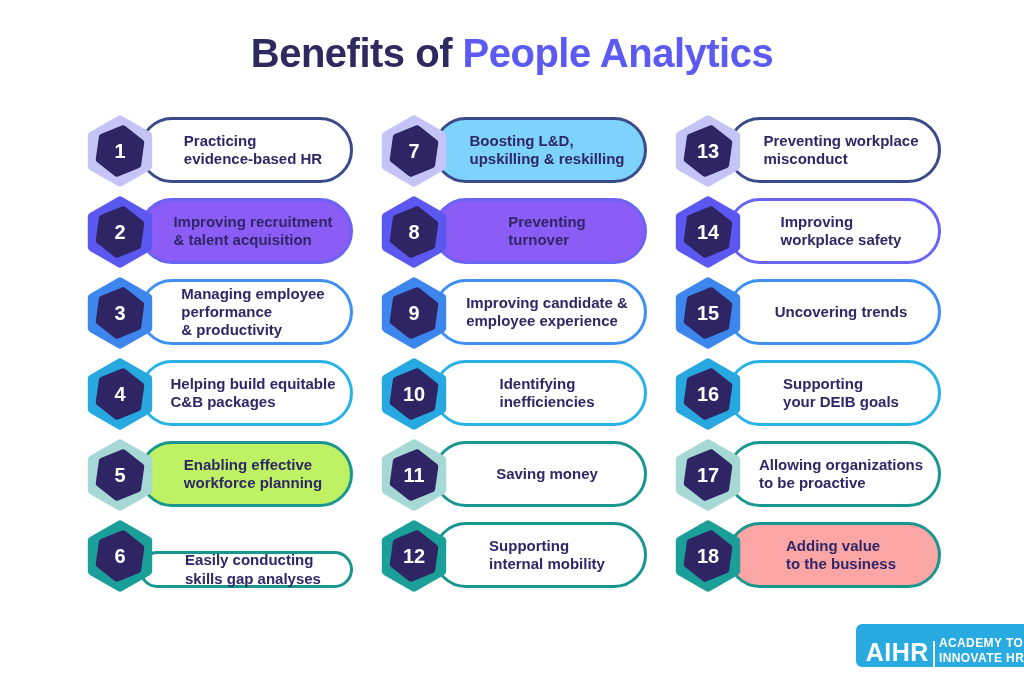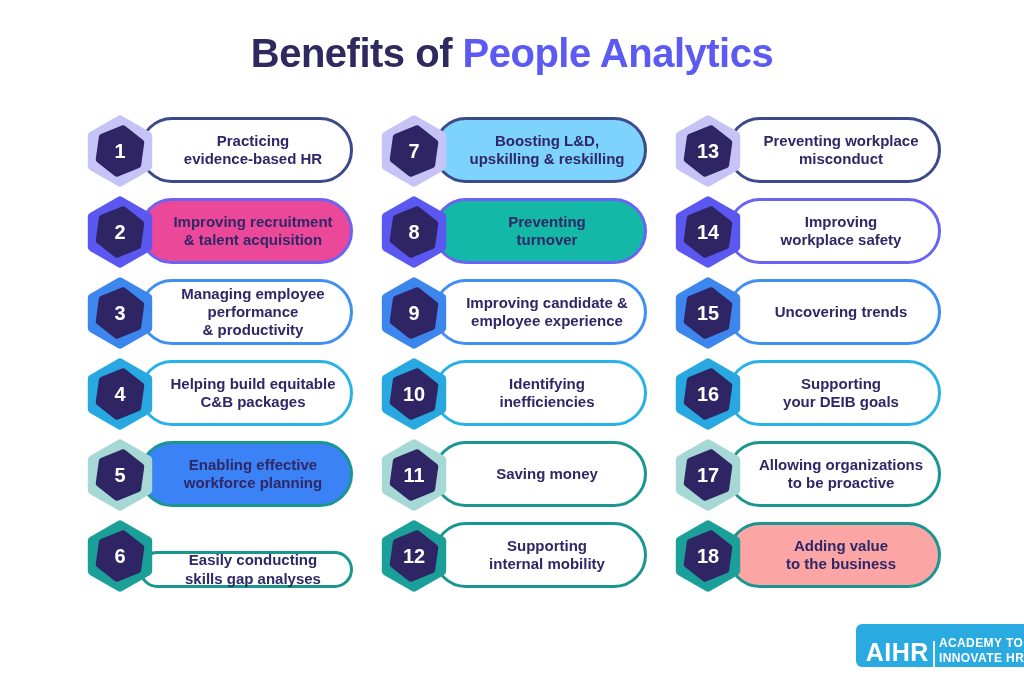--- a/index.html
+++ b/index.html
@@ -37,21 +37,20 @@
   .pill{
     position:absolute;
     left:57px;right:1px;top:7px;bottom:7px;
     background:#ffffff;
     border:3px solid #888;
     border-radius:33px;
     display:flex;align-items:center;justify-content:center;
     z-index:1;
   }
   .pill-text{
-    text-align:center;
     font-size:15px;
     font-weight:700;
     line-height:1.22;
     color:var(--pill-text);
     padding:0 14px 0 28px;
   }
   .hex{position:absolute;left:0;top:1px;z-index:2;}
   .hex-num{
     font-family:"Liberation Sans","DejaVu Sans",sans-serif;
     font-weight:700;
@@ -88,21 +87,21 @@
         </div>
     </div>
     <svg class="hex" width="76" height="80" viewBox="0 0 80 84">
       <polygon class="hex-outer" points="40,9 69.4,26 69.4,58 40,75 10.6,58 10.6,26" stroke-width="9" stroke-linejoin="round" fill="#c6c4f7" stroke="#c6c4f7"></polygon>
       <polygon class="hex-inner" points="40,18.2 60.6,30.1 60.6,53.9 40,65.8 19.4,53.9 19.4,30.1" stroke-width="7" stroke-linejoin="round" transform="rotate(8 40 42)" fill="#2f2564" stroke="#2f2564"></polygon>
       <text class="hex-num" x="40" y="49.5" text-anchor="middle" font-size="21" fill="#ffffff">1</text>
     </svg>
   </div>
 
   <div class="item">
-    <div class="pill" style="border-color: rgb(106, 99, 243); background: #ec4899;">
+    <div class="pill" style="border-color: rgb(106, 99, 243); background: #8b5cf6;">
       <div class="pill-text">
           <div>Improving recruitment</div>
           <div>&amp; talent acquisition</div>
         </div>
     </div>
     <svg class="hex" width="76" height="80" viewBox="0 0 80 84">
       <polygon class="hex-outer" points="40,9 69.4,26 69.4,58 40,75 10.6,58 10.6,26" stroke-width="9" stroke-linejoin="round" fill="#5a58f1" stroke="#5a58f1"></polygon>
       <polygon class="hex-inner" points="40,18.2 60.6,30.1 60.6,53.9 40,65.8 19.4,53.9 19.4,30.1" stroke-width="7" stroke-linejoin="round" transform="rotate(8 40 42)" fill="#2f2564" stroke="#2f2564"></polygon>
       <text class="hex-num" x="40" y="49.5" text-anchor="middle" font-size="21" fill="#ffffff">2</text>
     </svg>
@@ -131,21 +130,21 @@
         </div>
     </div>
     <svg class="hex" width="76" height="80" viewBox="0 0 80 84">
       <polygon class="hex-outer" points="40,9 69.4,26 69.4,58 40,75 10.6,58 10.6,26" stroke-width="9" stroke-linejoin="round" fill="#28a8e1" stroke="#28a8e1"></polygon>
       <polygon class="hex-inner" points="40,18.2 60.6,30.1 60.6,53.9 40,65.8 19.4,53.9 19.4,30.1" stroke-width="7" stroke-linejoin="round" transform="rotate(8 40 42)" fill="#2f2564" stroke="#2f2564"></polygon>
       <text class="hex-num" x="40" y="49.5" text-anchor="middle" font-size="21" fill="#ffffff">4</text>
     </svg>
   </div>
 
   <div class="item">
-    <div class="pill" style="border-color: rgb(24, 150, 143); background: #3b82f6;">
+    <div class="pill" style="border-color: rgb(24, 150, 143); background: #bef264;">
       <div class="pill-text">
           <div>Enabling effective</div>
           <div>workforce planning</div>
         </div>
     </div>
     <svg class="hex" width="76" height="80" viewBox="0 0 80 84">
       <polygon class="hex-outer" points="40,9 69.4,26 69.4,58 40,75 10.6,58 10.6,26" stroke-width="9" stroke-linejoin="round" fill="#a6d8d5" stroke="#a6d8d5"></polygon>
       <polygon class="hex-inner" points="40,18.2 60.6,30.1 60.6,53.9 40,65.8 19.4,53.9 19.4,30.1" stroke-width="7" stroke-linejoin="round" transform="rotate(8 40 42)" fill="#2f2564" stroke="#2f2564"></polygon>
       <text class="hex-num" x="40" y="49.5" text-anchor="middle" font-size="21" fill="#ffffff">5</text>
     </svg>
@@ -173,21 +172,21 @@
         </div>
     </div>
     <svg class="hex" width="76" height="80" viewBox="0 0 80 84">
       <polygon class="hex-outer" points="40,9 69.4,26 69.4,58 40,75 10.6,58 10.6,26" stroke-width="9" stroke-linejoin="round" fill="#c6c4f7" stroke="#c6c4f7"></polygon>
       <polygon class="hex-inner" points="40,18.2 60.6,30.1 60.6,53.9 40,65.8 19.4,53.9 19.4,30.1" stroke-width="7" stroke-linejoin="round" transform="rotate(8 40 42)" fill="#2f2564" stroke="#2f2564"></polygon>
       <text class="hex-num" x="40" y="49.5" text-anchor="middle" font-size="21" fill="#ffffff">7</text>
     </svg>
   </div>
 
   <div class="item">
-    <div class="pill" style="border-color: rgb(106, 99, 243); background: #14b8a6;">
+    <div class="pill" style="border-color: rgb(106, 99, 243); background: #8b5cf6;">
       <div class="pill-text">
           <div>Preventing</div>
           <div>turnover</div>
         </div>
     </div>
     <svg class="hex" width="76" height="80" viewBox="0 0 80 84">
       <polygon class="hex-outer" points="40,9 69.4,26 69.4,58 40,75 10.6,58 10.6,26" stroke-width="9" stroke-linejoin="round" fill="#5a58f1" stroke="#5a58f1"></polygon>
       <polygon class="hex-inner" points="40,18.2 60.6,30.1 60.6,53.9 40,65.8 19.4,53.9 19.4,30.1" stroke-width="7" stroke-linejoin="round" transform="rotate(8 40 42)" fill="#2f2564" stroke="#2f2564"></polygon>
       <text class="hex-num" x="40" y="49.5" text-anchor="middle" font-size="21" fill="#ffffff">8</text>
     </svg>

